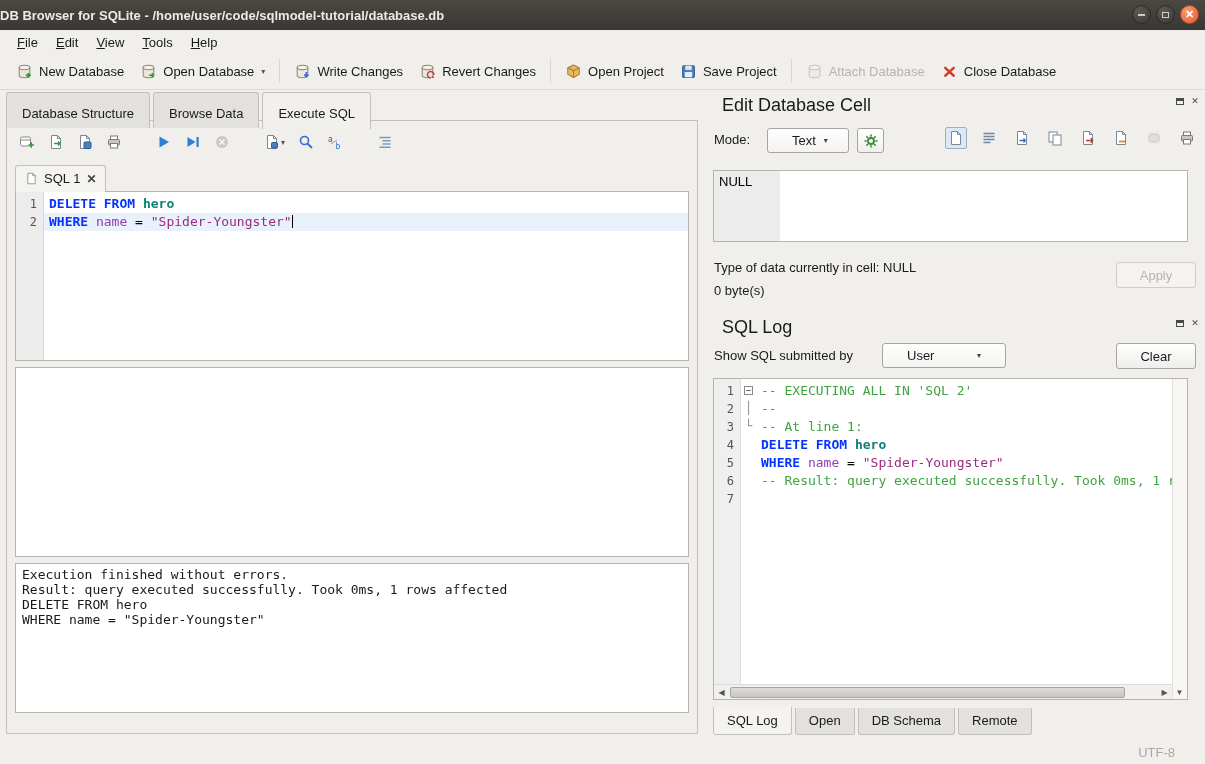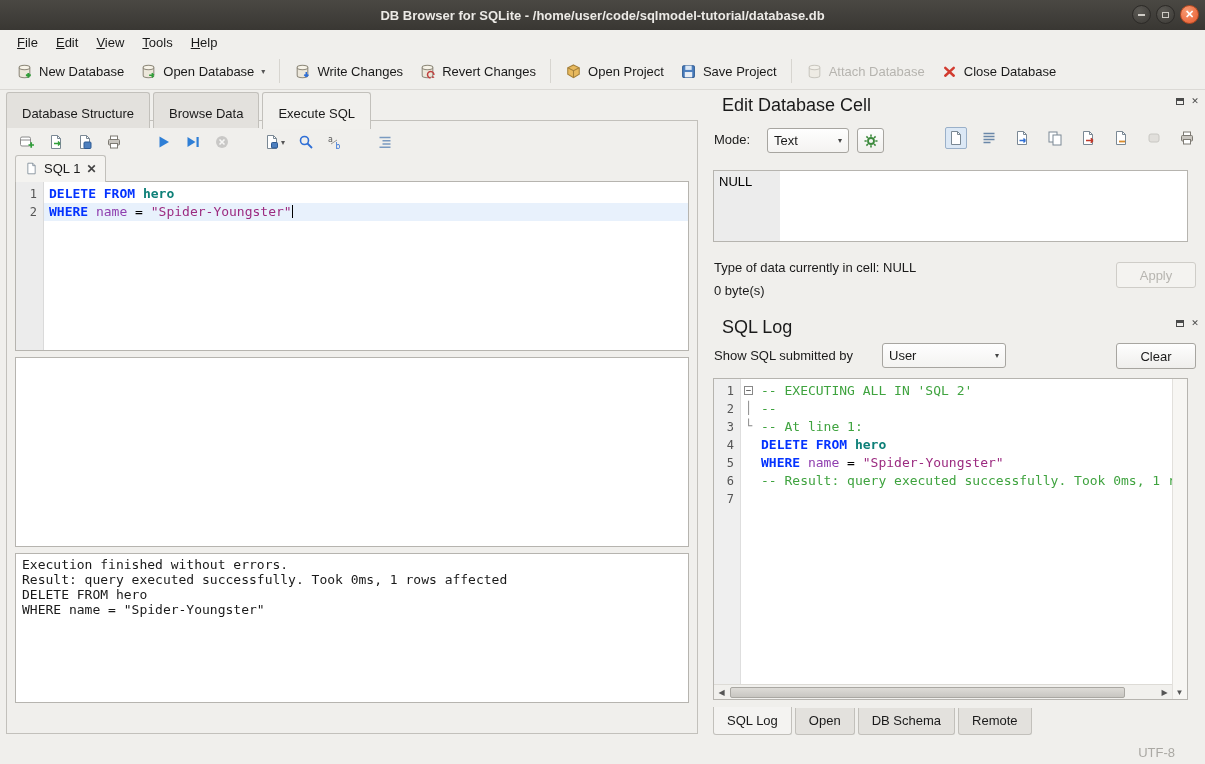--- a/index.html
+++ b/index.html
@@ -5,21 +5,21 @@
   :root{
     --kw:#0433ff; --tbl:#0e8078; --fld:#8f3faf; --str:#9c2b80; --cmt:#3fa33f; --curline:#e8f1fc;
   }
   *{box-sizing:border-box}
   html,body{margin:0;padding:0}
   body{width:1205px;height:764px;position:relative;overflow:hidden;background:#f0efec;
        font-family:"Liberation Sans",sans-serif;font-size:13px;color:#1a1a1a}
 
   
   .titlebar{position:absolute;top:0;left:0;right:0;height:30px;
-    background:linear-gradient(#4a4843,#393733);display:flex;align-items:center;justify-content:center;
+    background:linear-gradient(#4a4843,#393733);display:flex;align-items:center;
     color:#eceae6;font-weight:bold;font-size:13px}
   .win-btns{position:absolute;right:6px;top:5px;display:flex;gap:5px}
   .win-btn{width:19px;height:19px;border-radius:50%;display:flex;align-items:center;justify-content:center;
     background:radial-gradient(circle at 35% 30%,#5b5954,#3b3935);border:1px solid #2c2a27;color:#cfccc6;font-size:9px;line-height:1}
   .win-btn.close{background:radial-gradient(circle at 35% 30%,#f79a72,#e95a2d);border-color:#b64a22;color:#fff;font-size:11px}
   .minbar{display:block;width:7px;height:2px;background:#cfccc6}
   .maxbox{display:block;width:7px;height:6px;border:1px solid #cfccc6}
 
   
   .menubar{position:absolute;top:30px;left:0;right:0;height:23px;display:flex;align-items:flex-end;
@@ -48,21 +48,21 @@
   .doc-tab.active{background:#f1f0ed;position:relative;z-index:4;margin-bottom:-1px;padding-bottom:8px}
 
   .left-panel{position:absolute;top:30px;left:6px;width:692px;height:614px;border:1px solid #c2c0bb;
     background:#f0efec;padding:8px}
 
   .sqltoolbar{display:flex;align-items:center;gap:13px;height:26px;padding-left:4px}
   .sqltoolbar .group-gap{width:8px}
   .itbtn{display:flex;align-items:center;cursor:default}
   .itbtn.disabled svg{opacity:.45}
 
-  .sqltab-bar{height:27px}
+  .sqltab-bar{margin-top:10px;height:27px}
   .sqltab{display:inline-flex;align-items:center;gap:6px;padding:4px 9px 5px;border:1px solid #c2c0bb;
     border-bottom:none;background:#f4f3f0;border-radius:3px 3px 0 0;position:relative;z-index:2;height:27px}
   .sqltab .close-x{font-size:12px;color:#444;font-weight:bold;cursor:default}
 
   .codebox{border:1px solid #b6b4af;background:
     linear-gradient(to right,#ececec 0,#ececec 27px,#dadada 27px,#dadada 28px,#fff 28px);
     font-family:"DejaVu Sans Mono",monospace;font-size:13px;overflow:hidden;position:relative}
   .editor-box{height:170px;margin-top:-1px}
   .code{padding-top:3px}
   .crow{display:flex;height:18px;line-height:18px}
@@ -87,21 +87,21 @@
   
   .right-panel{position:absolute;left:705px;top:0;width:500px;height:650px}
   .panel-header{position:absolute;left:17px;font-size:18px}
   .dock{position:absolute;right:4px;display:flex;gap:3px;align-items:center}
   .dock-btn{width:12px;height:12px;display:flex;align-items:center;justify-content:center;color:#4a4a4a;
     font-size:9px;cursor:default}
   .float-glyph{display:block;width:8px;height:7px;border:1px solid #4a4a4a;border-top:3px solid #4a4a4a}
 
   .combo{display:inline-flex;align-items:center;justify-content:space-between;height:25px;
     border:1px solid #a7a5a0;border-radius:3px;background:linear-gradient(#fefefe,#f4f3f1);
-    padding:0 6px;cursor:default}
+    padding:0 24px;cursor:default}
   .combo .arrow{font-size:8px;color:#444;margin-left:8px}
 
   .btn{display:inline-flex;align-items:center;justify-content:center;height:26px;
     border:1px solid #a7a5a0;border-radius:3px;background:linear-gradient(#fefefe,#efeeec);
     padding:0 0;cursor:default}
   .btn.disabled{background:#f4f3f0;color:#b7b5b0;border-color:#cfcdc8}
 
   .gear-btn{position:absolute;left:152px;top:0;width:27px;height:25px;border:1px solid #a7a5a0;border-radius:3px;
     background:linear-gradient(#fefefe,#f0efec);display:flex;align-items:center;justify-content:center}
   .cell-icons{position:absolute;right:10px;top:2px;display:flex;gap:17px;align-items:center}

